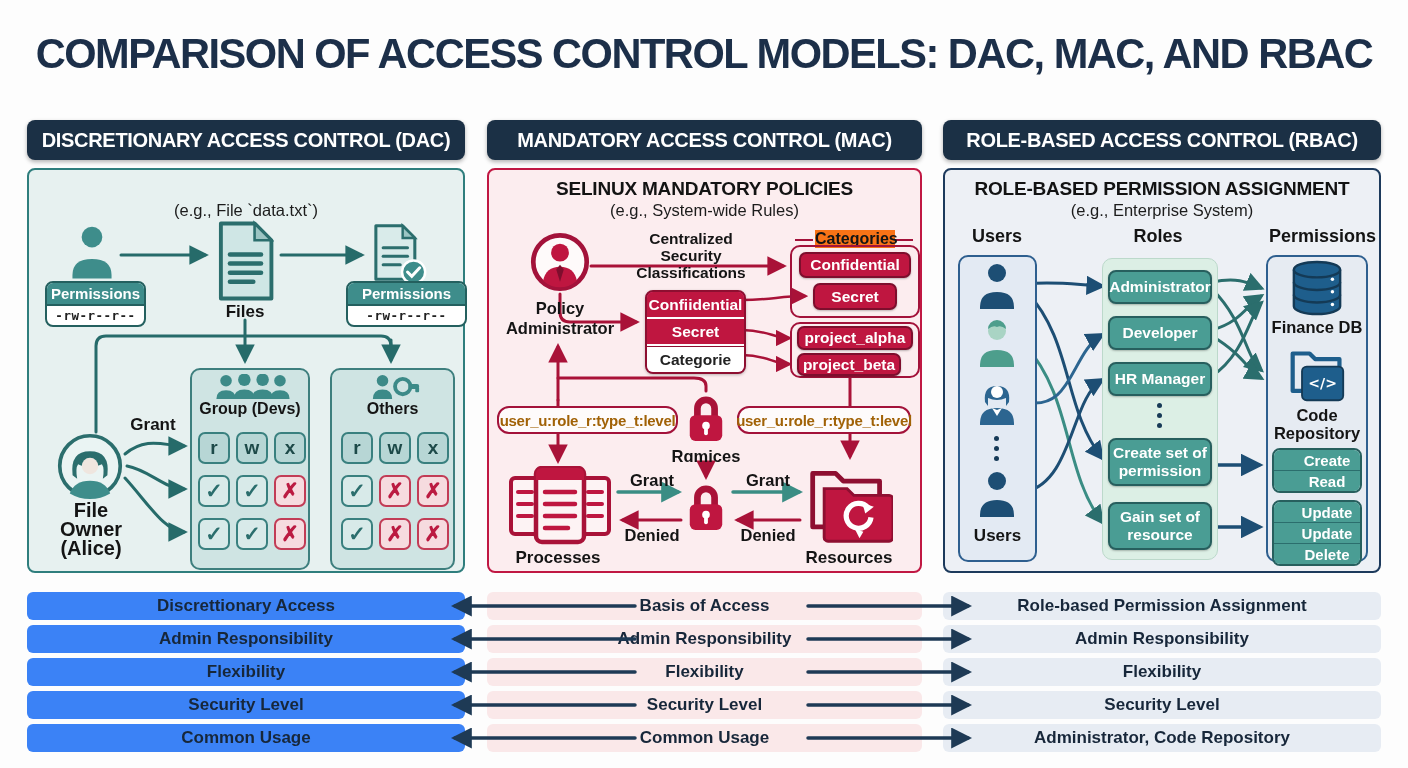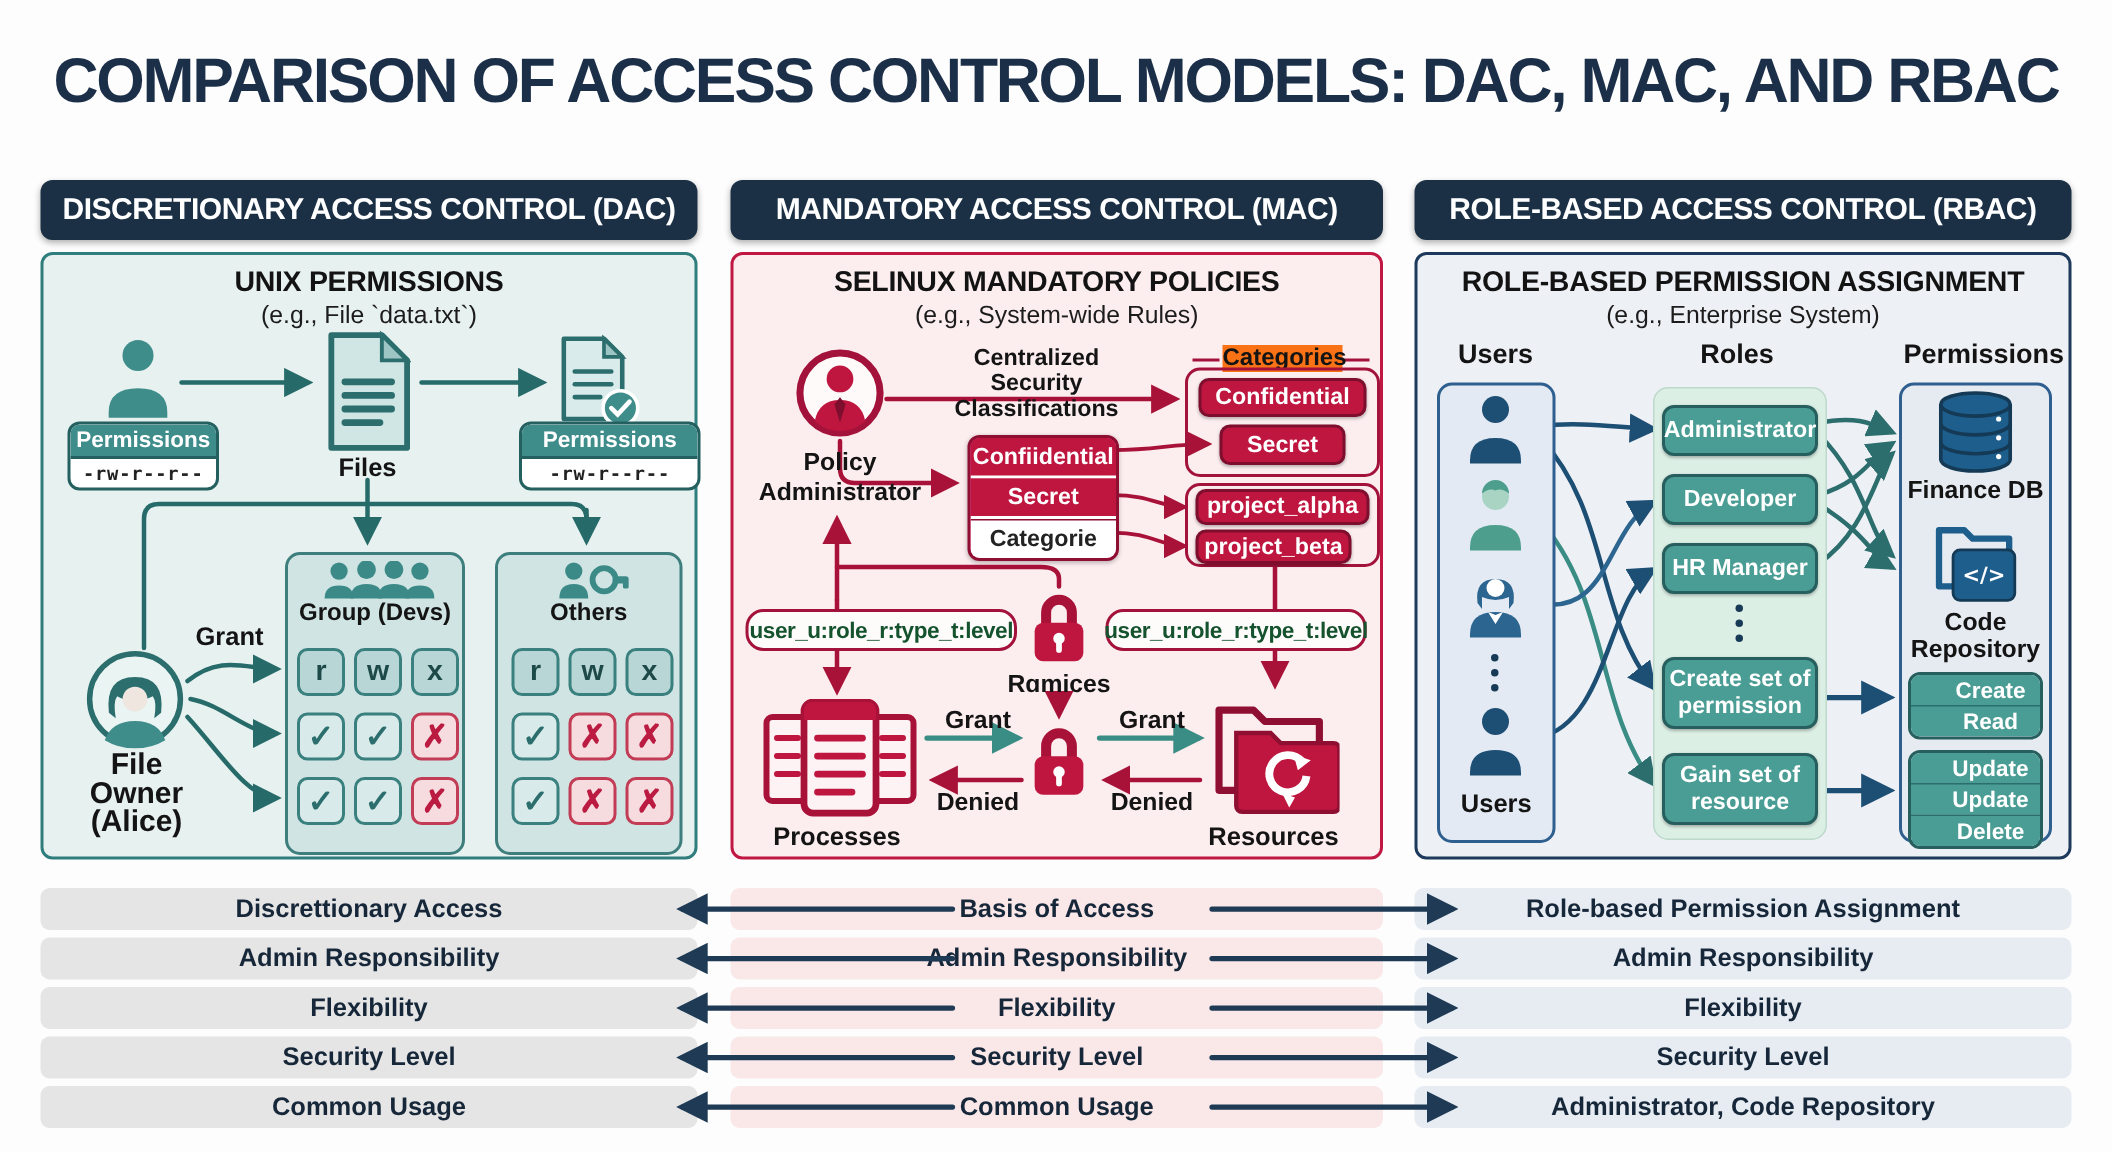--- a/index.html
+++ b/index.html
@@ -40,41 +40,41 @@
   
   .stackbox{position:absolute;border:2px solid #8e0f31;border-radius:8px;overflow:hidden;background:#ec4899;
     box-shadow:0 1px 3px rgba(0,0,0,.25);}
   .stackrow{height:25px;display:flex;align-items:center;justify-content:center;font-weight:700;font-size:15.5px;}
   .stackrow.red{background:#bf1640;color:#fff;border-bottom:2px solid #fff;}
   .stackrow.white{background:#fff;color:#222;border-top:1px solid #8e0f31;}
   .rpill{position:absolute;background:#bf1640;border:2px solid #7e0e2d;border-radius:7px;color:#fff;
     font-weight:700;font-size:15.5px;display:flex;align-items:center;justify-content:center;box-sizing:border-box;
     box-shadow:0 1px 2px rgba(0,0,0,.25);}
   .catbox{position:absolute;border:2px solid #a3123a;border-radius:10px;box-sizing:border-box;}
-  .opill{position:absolute;background:#fefbfb;border:2px solid #a3123a;border-radius:12px;color:#14532d;
+  .opill{position:absolute;background:#fefbfb;border:2px solid #a3123a;border-radius:12px;color:#a16207;
     font-weight:700;font-size:15px;display:flex;align-items:center;justify-content:center;letter-spacing:-.3px;box-sizing:border-box;}
 
   
   .ucol{position:absolute;background:#e3eaf3;border:2px solid #2e5f8f;border-radius:10px;box-sizing:border-box;}
   .rcol{position:absolute;background:#dcefe5;border:1.5px solid #bcd9cb;border-radius:10px;box-sizing:border-box;}
   .pcol{position:absolute;background:#e6ebf2;border:2px solid #2e5f8f;border-radius:10px;box-sizing:border-box;}
   .rolebox{position:absolute;background:#4a9d94;border:2px solid #275f5e;border-radius:8px;color:#fff;
     font-weight:700;font-size:15.5px;line-height:18px;display:flex;align-items:center;justify-content:center;
     text-align:center;box-sizing:border-box;box-shadow:0 1px 2px rgba(0,0,0,.25);}
   .crud{position:absolute;border:2px solid #275f5e;border-radius:8px;overflow:hidden;box-sizing:border-box;}
   .crow{height:20px;background:#4a9d94;color:#fff;font-weight:700;font-size:15px;display:flex;
     align-items:center;justify-content:center;border-top:1.5px solid #2b6e6d;padding-left:20px;}
   .crow:first-child{border-top:none;}
   .vdots{position:absolute;display:flex;flex-direction:column;align-items:center;gap:5px;}
   .vdots i{width:5px;height:5px;border-radius:50%;background:#173a57;}
 
   
   .crowcell{position:absolute;height:28px;border-radius:6px;display:flex;align-items:center;
     justify-content:center;font-size:17px;font-weight:600;color:#17273a;}
-  .c-left{left:27px;width:438px;background:#e5e5e5;}
+  .c-left{left:27px;width:438px;background:#3b82f6;}
   .c-mid{left:487px;width:435px;background:#fae8e9;}
   .c-right{left:943px;width:438px;background:#e7ecf3;}
 </style>
 </head>
 <body>
 
 <div class="canvas">
 
   <h1 class="main-title">COMPARISON OF ACCESS CONTROL MODELS: DAC, MAC, AND RBAC</h1>
 
@@ -95,21 +95,20 @@
         <path d="M216,150 V166"></path>
         <path d="M67,262 V176 Q67,166 77,166 H352 Q362,166 362,176"></path>
         <path d="M362,170 V190" marker-end="url(#mTeal)"></path>
         <path d="M216,166 V190" marker-end="url(#mTeal)"></path>
         <path d="M96,284 C118,266 136,276 155,276" marker-end="url(#mTeal)"></path>
         <path d="M98,296 C120,300 136,319 155,319" marker-end="url(#mTeal)"></path>
         <path d="M96,308 C118,332 136,362 155,362" marker-end="url(#mTeal)"></path>
       </g>
     </svg>
 
-    <div class="ptitle">UNIX PERMISSIONS</div>
     <div class="psub">(e.g., File `data.txt`)</div>
 
     <svg class="abs" style="left:40px;top:53px;" width="46" height="58" viewBox="0 0 40 48">
       <circle cx="20" cy="11" r="9" fill="#3e8d8b"></circle>
         <path d="M3,47 v-3 q0-14 17-14 q17,0 17,14 v3 z" fill="#3e8d8b"></path>
     </svg>
 
     <svg class="abs" style="left:188px;top:50px;" width="57" height="82" viewBox="0 0 44 62">
       <path d="M3,2 h26 l13,13 v45 h-39 z" fill="#cfe6e5" stroke="#2b6e6d" stroke-width="3" stroke-linejoin="round"></path>
       <path d="M29,2 l13,13 h-13 z" fill="#9cc5c3" stroke="#2b6e6d" stroke-width="2"></path>

